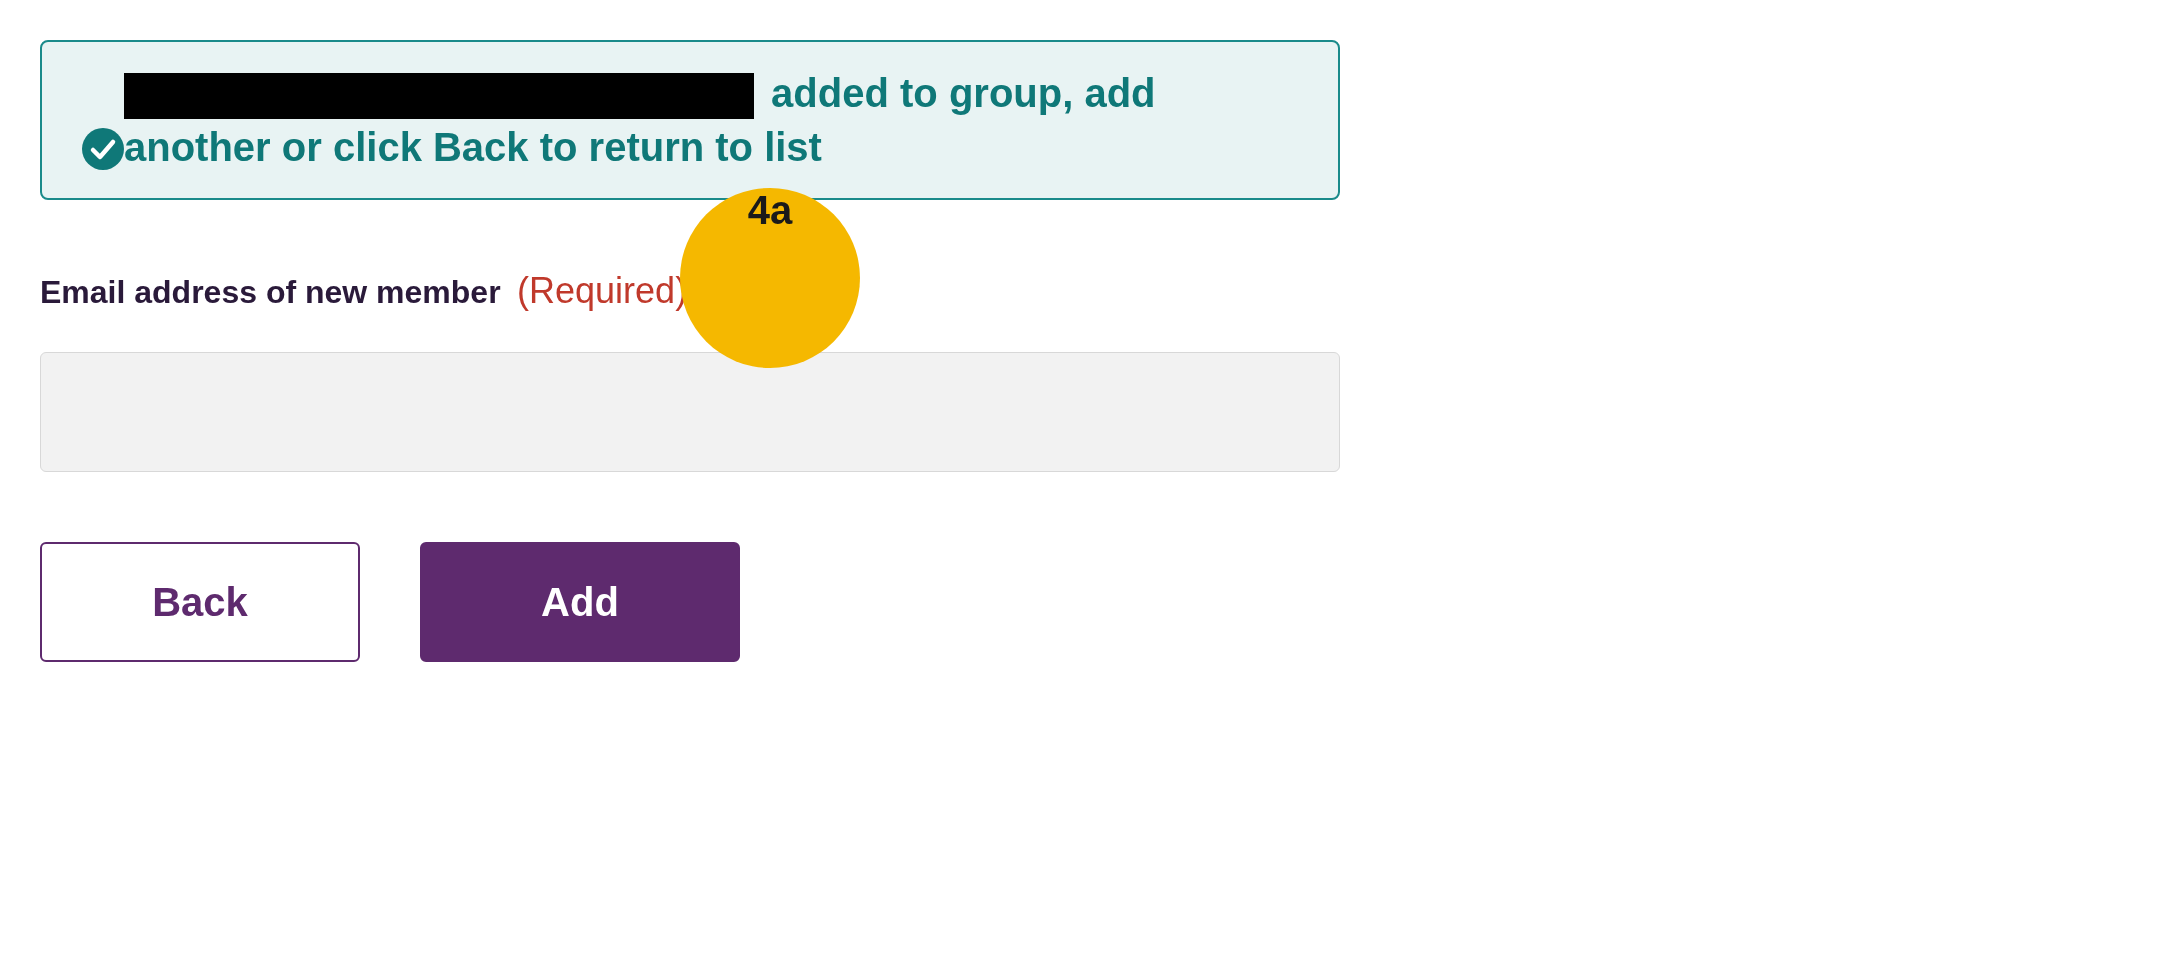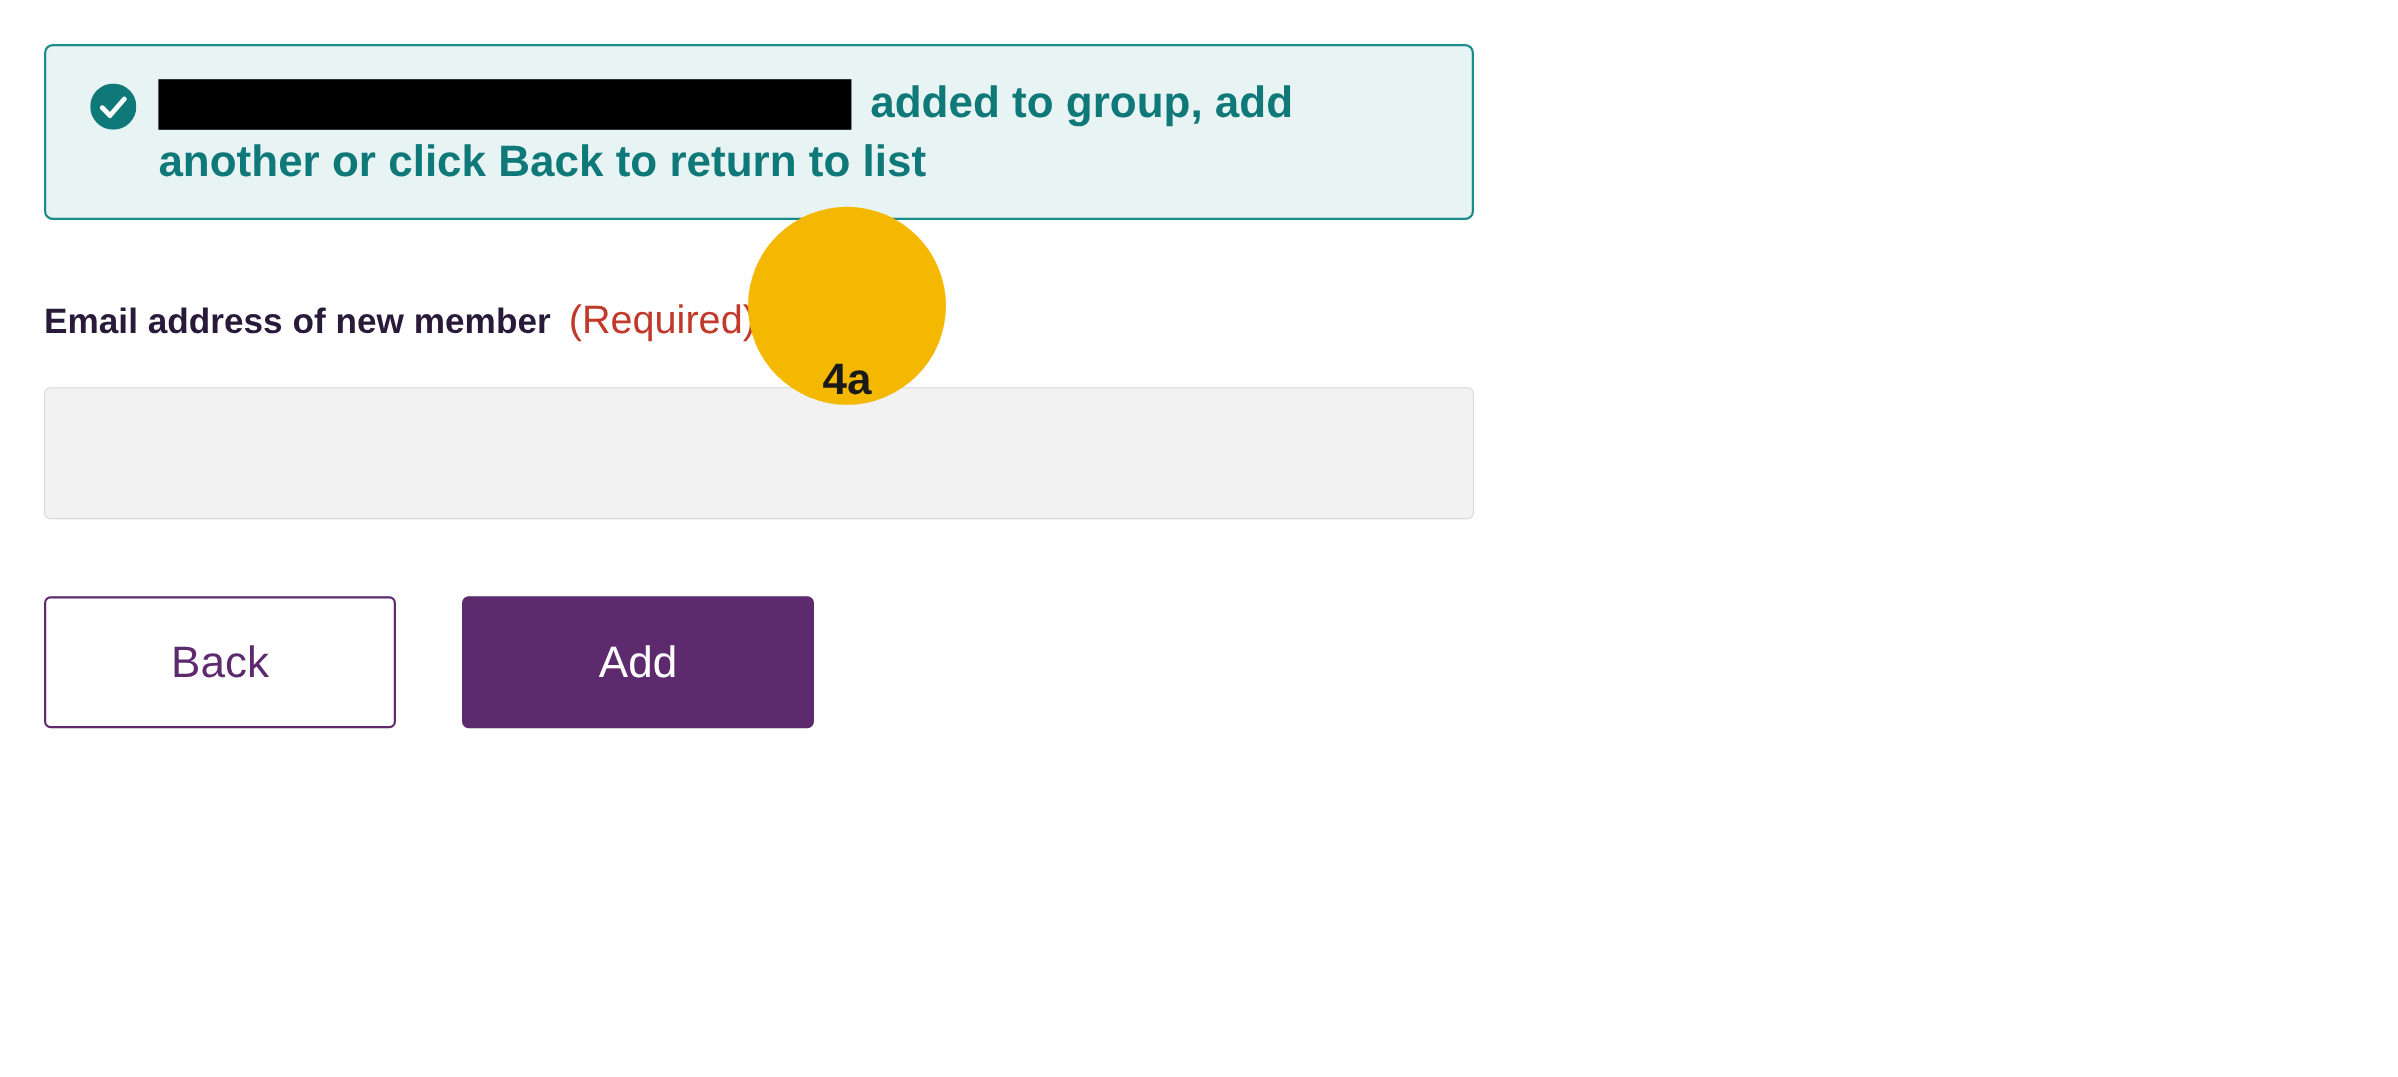--- a/index.html
+++ b/index.html
@@ -17,22 +17,21 @@
     .container {
       width: 1300px;
       position: relative;
     }
     .alert-success {
       border: 2px solid #1a8a8a;
       background: #e8f3f3;
       border-radius: 8px;
       padding: 24px 40px;
       display: flex;
-      align-items: flex-start;
-      gap: 20px;
+      align-items: flex-end;
       margin-bottom: 70px;
     }
     .alert-icon-wrap {
       flex: 0 0 auto;
       margin-top: 10px;
     }
     .alert-text {
       color: #0f7878;
       font-size: 40px;
       font-weight: 700;
@@ -65,21 +64,21 @@
     }
     .badge-circle {
       position: absolute;
       top: -82px;
       left: 640px;
       width: 180px;
       height: 180px;
       border-radius: 50%;
       background: #f5b800;
       display: flex;
-      align-items: flex-end;
+      align-items: flex-start;
       justify-content: center;
       font-size: 40px;
       font-weight: 800;
       color: #1a1a1a;
       z-index: 10;
     }
     .text-input {
       width: 100%;
       height: 120px;
       background: #f2f2f2;
@@ -91,21 +90,21 @@
     }
     .button-row {
       display: flex;
       gap: 60px;
     }
     .btn {
       height: 120px;
       min-width: 320px;
       border-radius: 6px;
       font-size: 40px;
-      font-weight: 400;
+      font-weight: 700;
       cursor: pointer;
       display: inline-flex;
       align-items: center;
       justify-content: center;
       padding: 0 40px;
     }
     .btn-secondary {
       background: #ffffff;
       color: #5e2a6e;
       border: 2px solid #5e2a6e;

